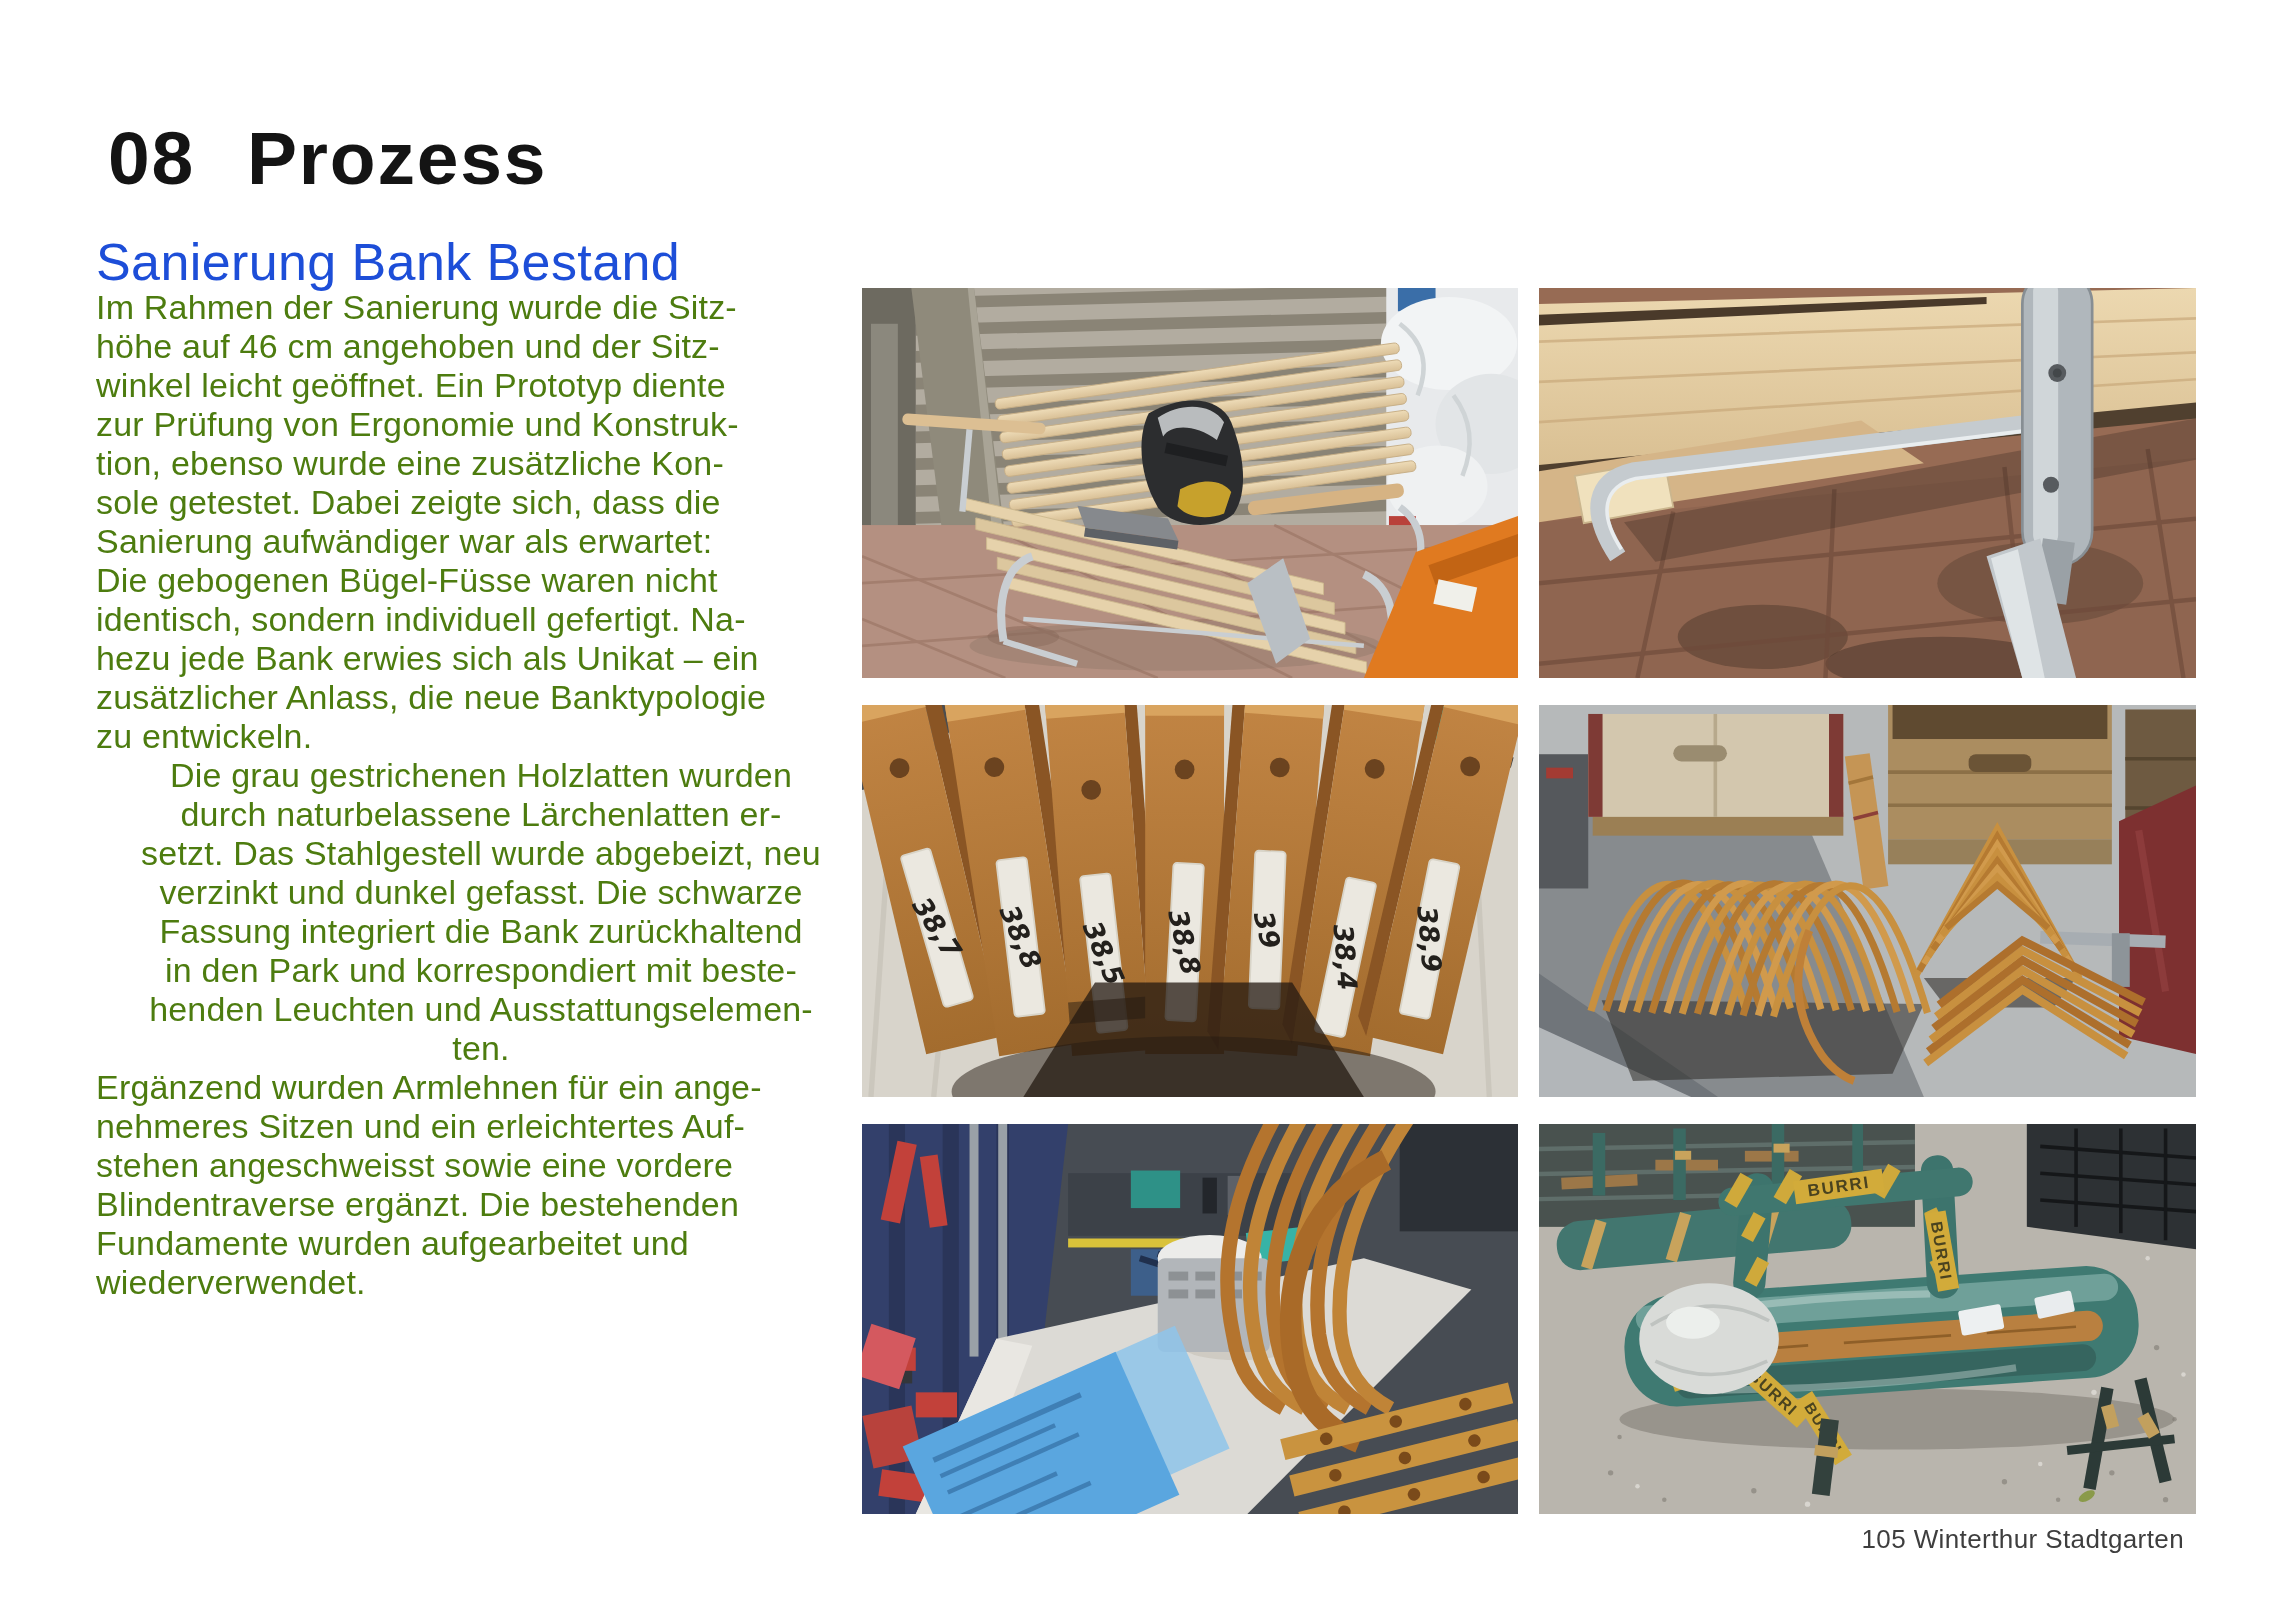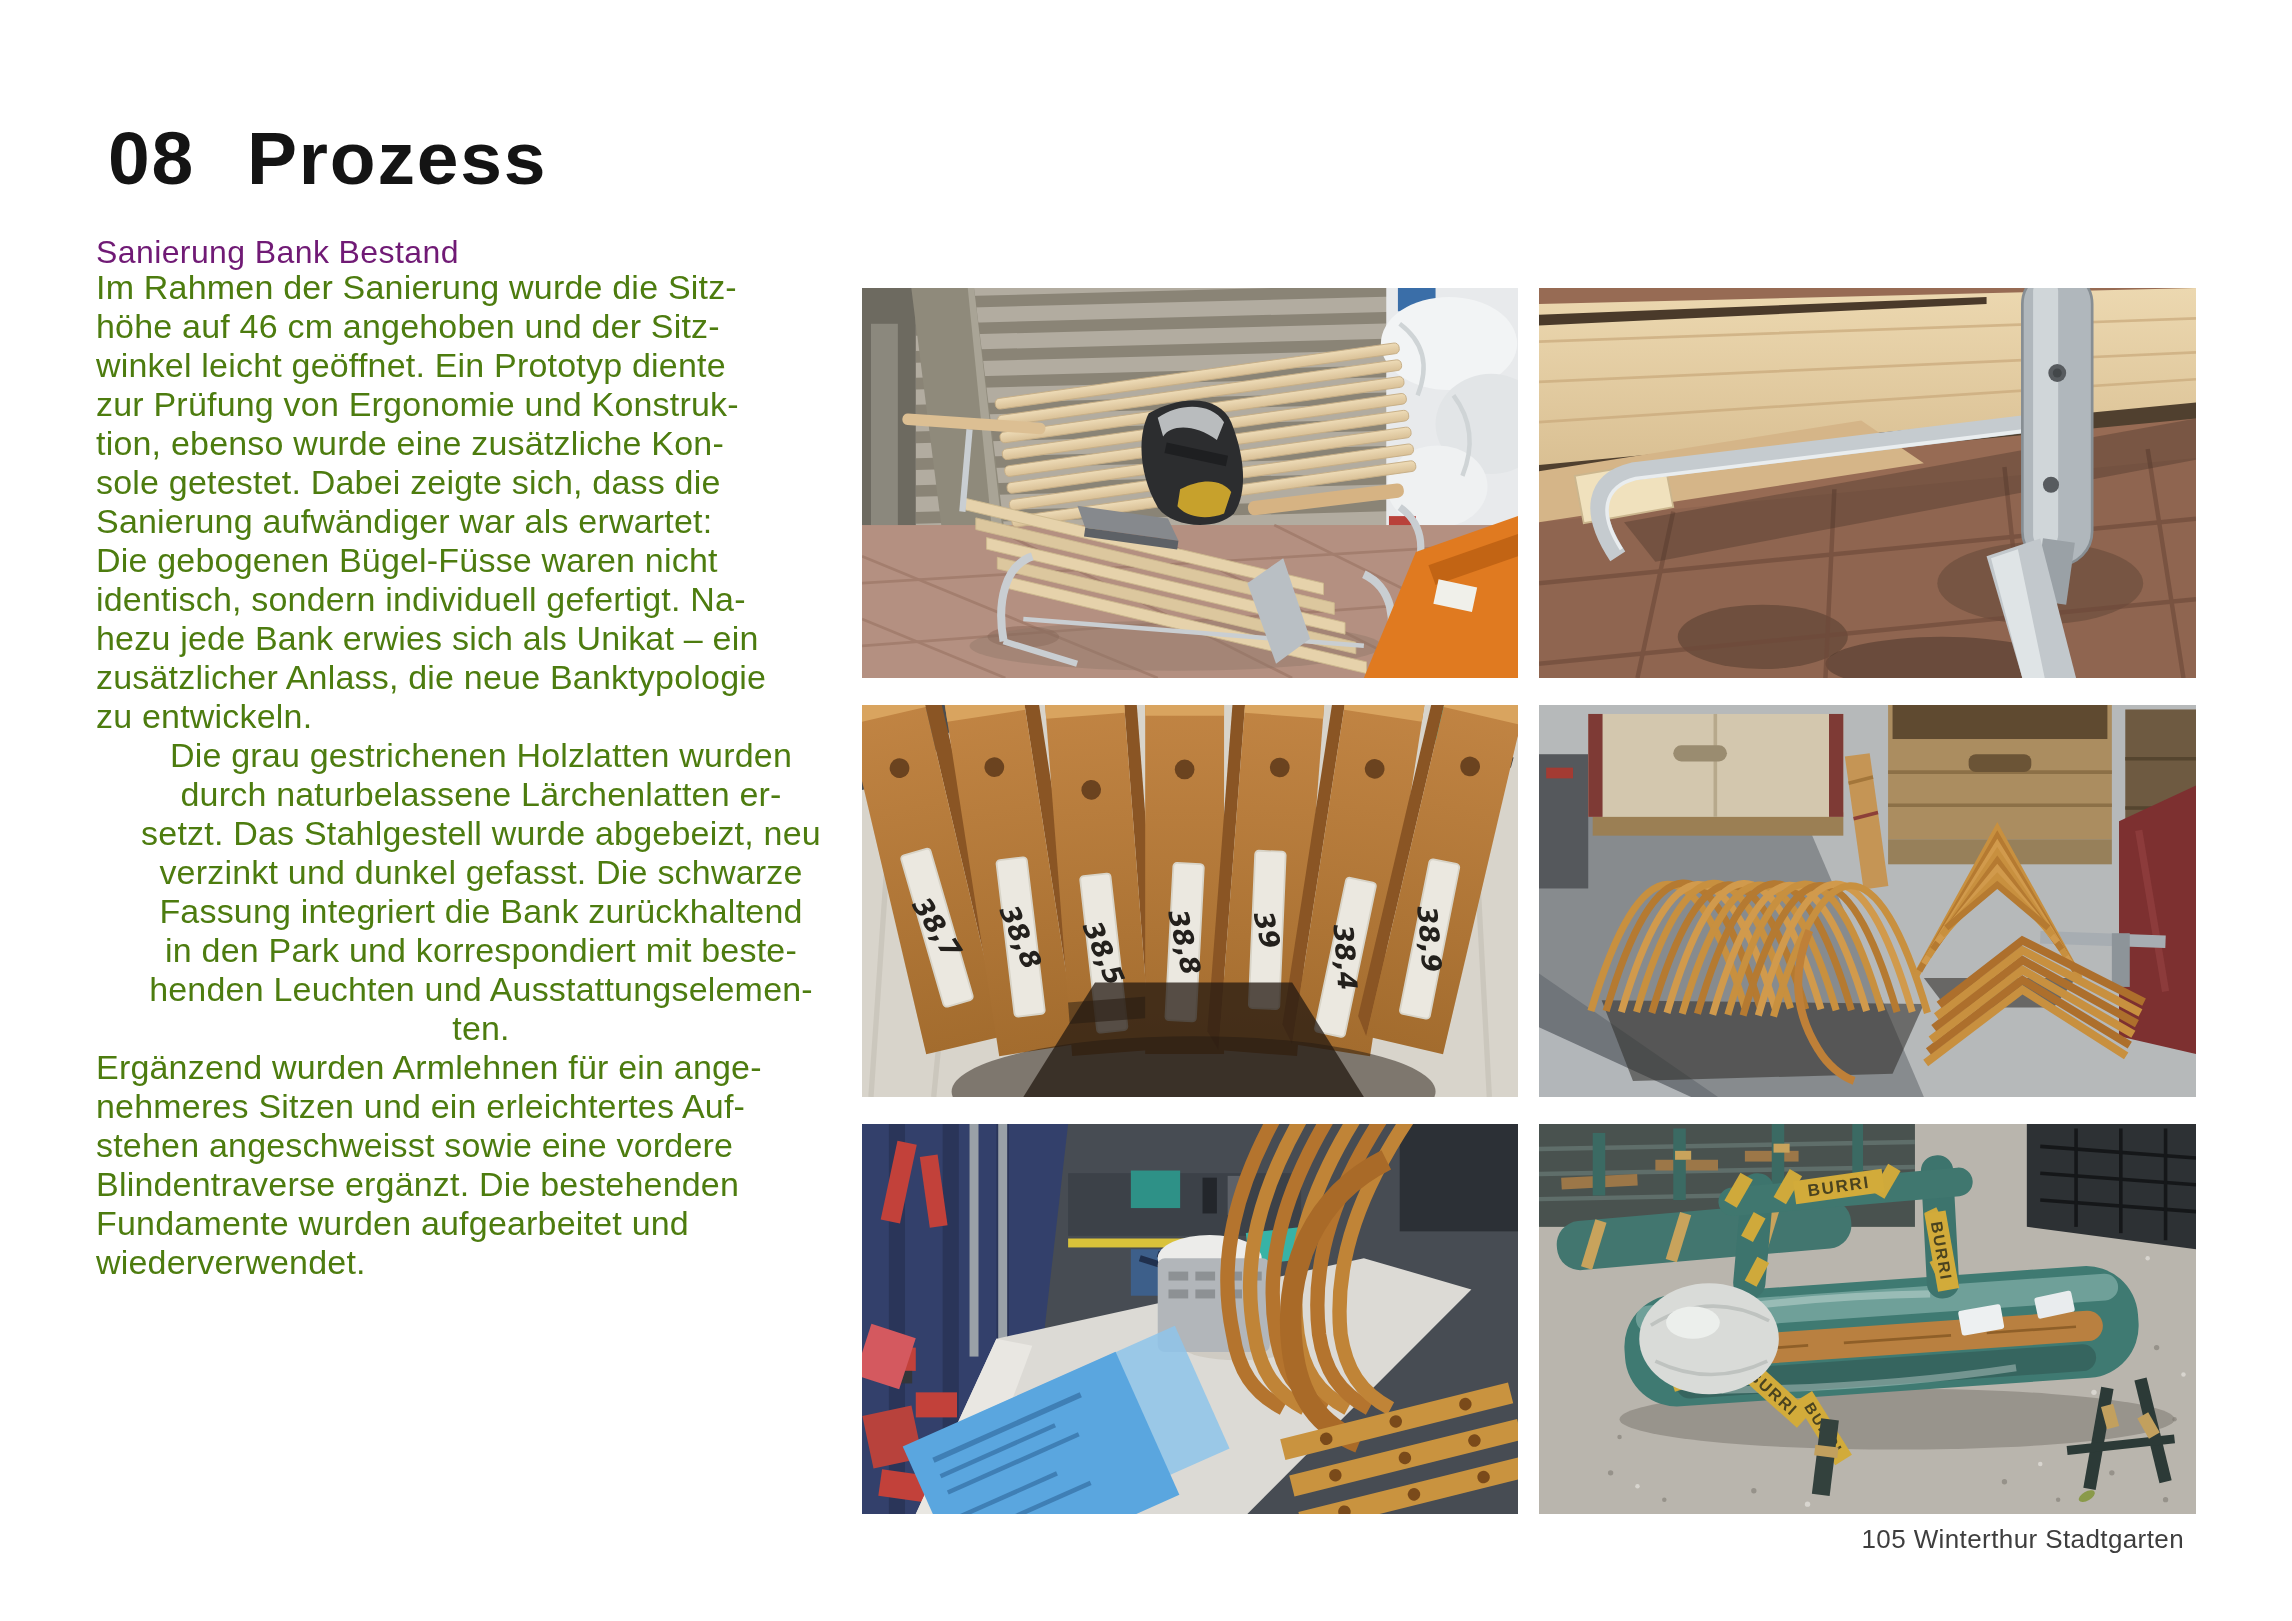--- a/index.html
+++ b/index.html
@@ -3,21 +3,21 @@
 <meta charset="utf-8">
 <style>
   html,body{margin:0;padding:0;}
   body{
     width:2293px;height:1621px;background:#ffffff;position:relative;overflow:hidden;
     font-family:"Liberation Sans",sans-serif;
   }
   .text-col{position:absolute;left:96px;top:109px;width:770px;color:#303030;}
   h1{margin:12px;font-size:75px;line-height:1;font-weight:700;color:#141414;letter-spacing:1.8px;}
   .title-gap{margin-left:52px;}
-  h2{margin:40px 0 0 0;font-size:32px;line-height:1;font-weight:400;color:#701a75;letter-spacing:0.4px;}
+  h2{margin:40px 0 0 0;font-size:52px;line-height:1;font-weight:400;color:#1d4ed8;letter-spacing:0.4px;}
   p.body{margin:0;white-space:pre-line;font-size:34px;line-height:39px;letter-spacing:0.2px;color:#4d7c0f;}
   .p1{margin-top:19px;}
   .p2{margin-top:34px;text-align:center;}
   .p3{margin-top:37px;}
   .photo-grid{
     position:absolute;left:862px;top:288px;
     display:grid;grid-template-columns:656px 657px;grid-template-rows:390px 392px 390px;
     column-gap:20.6px;row-gap:27px;
   }
   figure{margin:0;overflow:hidden;background:#cfcac2;}

